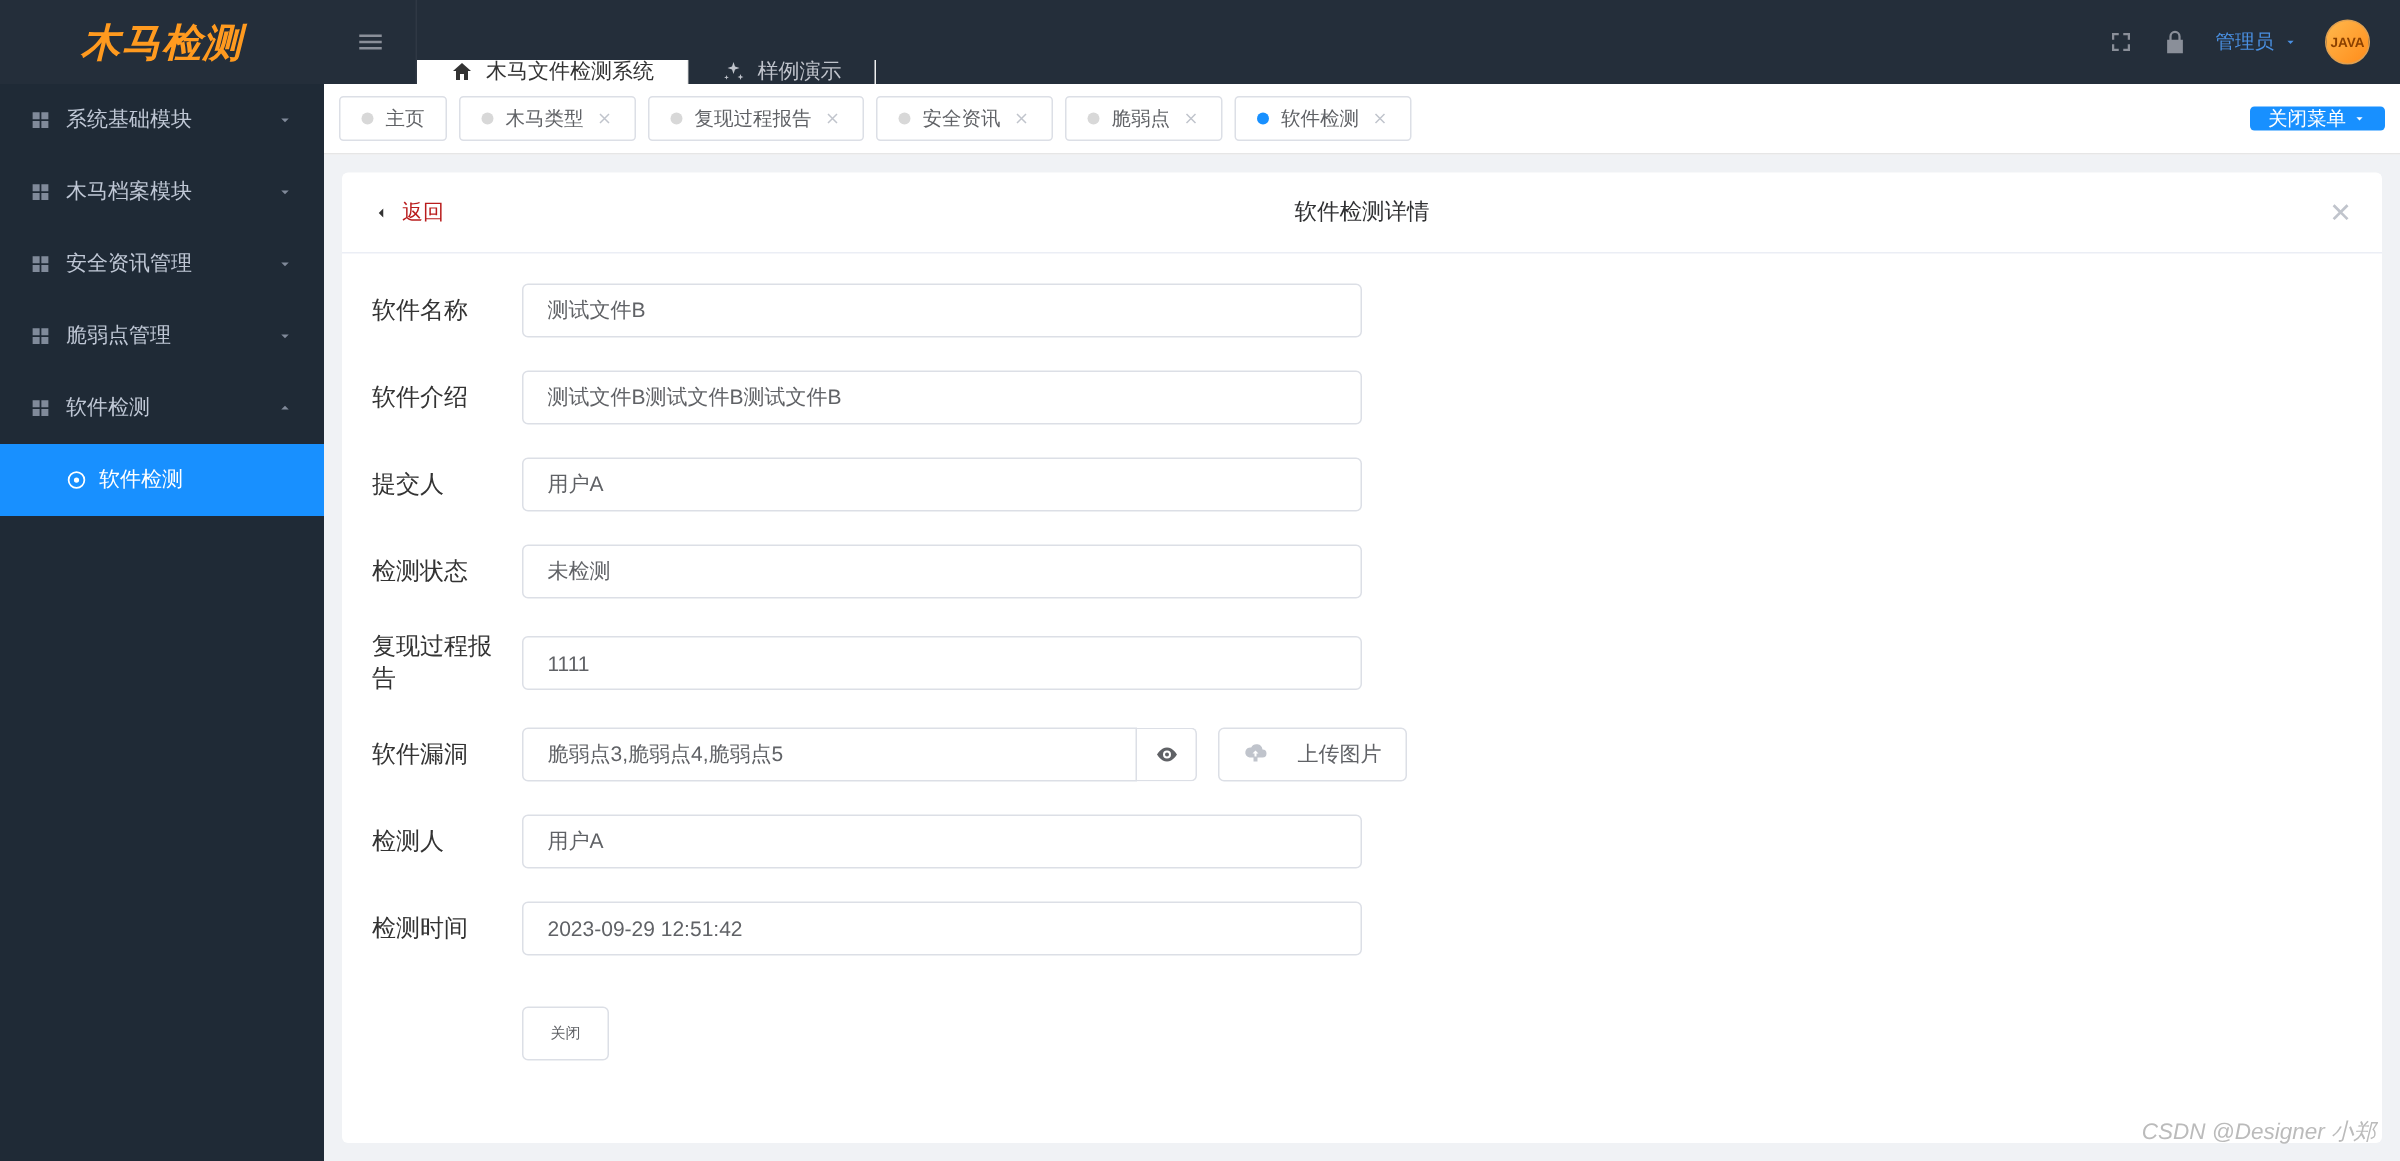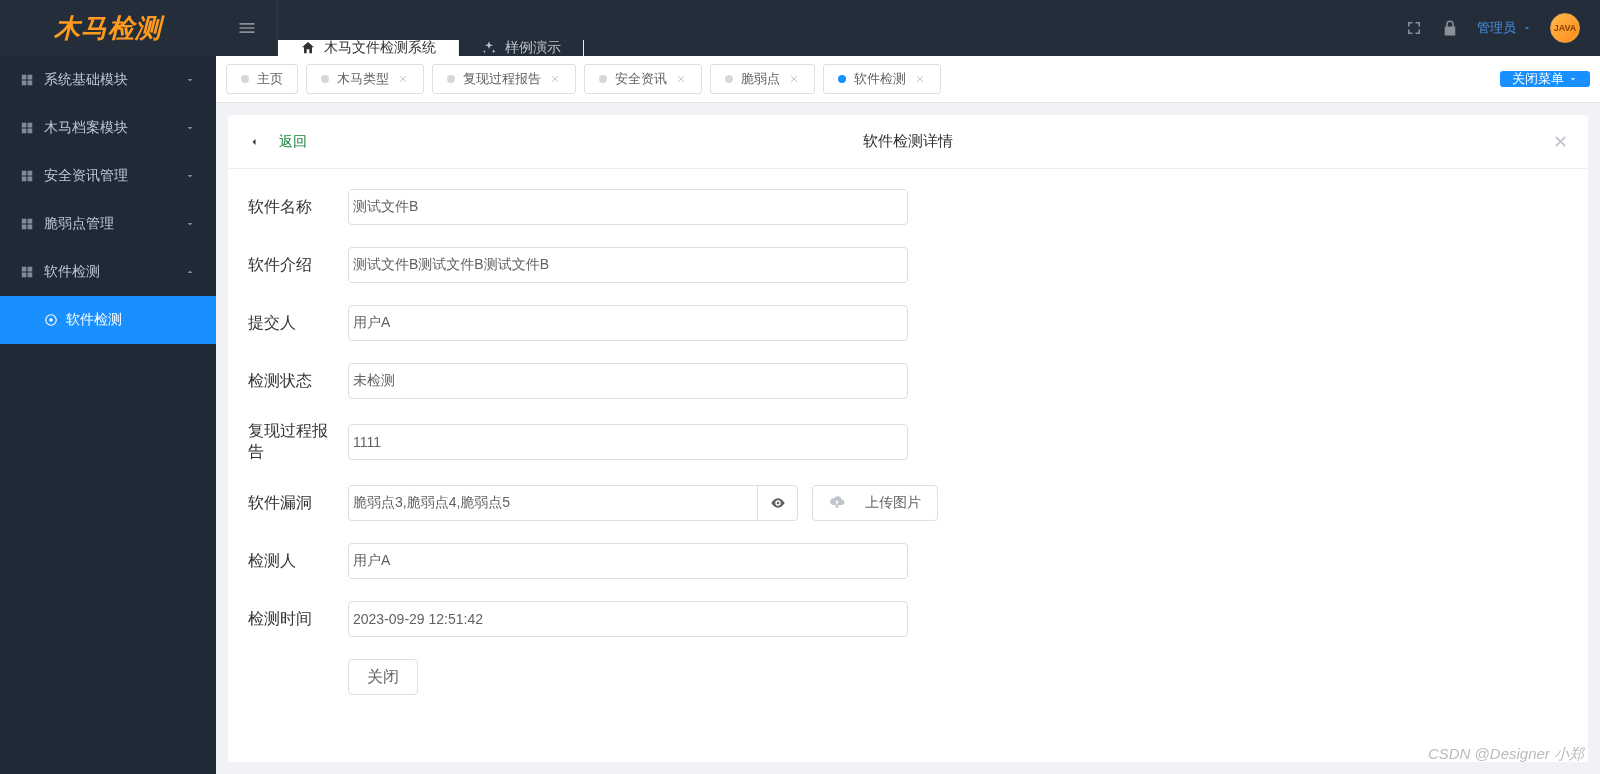--- a/index.html
+++ b/index.html
@@ -31,35 +31,35 @@
 .main { flex: 1; display: flex; flex-direction: column; background: #f0f2f5; }
 .tabsrow { display: flex; align-items: center; padding: 8px 10px; background: #fff; border-bottom: 1px solid #e6e6e6; gap: 8px; }
 .tag { display: inline-flex; align-items: center; gap: 8px; height: 30px; padding: 0 14px; border: 1px solid #dcdfe6; border-radius: 3px; background: #fff; cursor: pointer; font-size: 13px; color: #606266; }
 .tag .dot { width: 8px; height: 8px; border-radius: 50%; background: #d8d8d8; }
 .tag.active .dot { background: #1890ff; }
 .tag .close { width: 12px; height: 12px; fill: #c0c4cc; }
 .tabsrow-spacer { flex: 1; }
 .close-menu-btn { background: #1890ff; color: #fff; border: none; height: 16px; padding: 0 12px; border-radius: 3px; cursor: pointer; font-size: 13px; display: flex; align-items: center; gap: 4px; }
 .content { margin: 12px; background: #fff; border-radius: 4px; flex: 1; overflow-y: auto; position: relative; }
 .content-header { display: flex; align-items: center; height: 54px; border-bottom: 1px solid #ebeef5; padding: 0 20px; position: relative; }
-.back-link { display: flex; align-items: center; gap: 19px; color: #15803d; cursor: pointer; font-size: 14px; }
+.back-link { display: flex; align-items: center; gap: 8px; color: #b91c1c; cursor: pointer; font-size: 14px; }
 .back-link svg { width: 12px; height: 12px; fill: #333; }
 .content-title { position: absolute; left: 50%; transform: translateX(-50%); font-size: 15px; color: #303133; }
 .close-x { position: absolute; right: 20px; cursor: pointer; color: #c0c4cc; font-size: 18px; }
 .form { padding: 20px 10px 20px 20px; }
 .form-row { display: flex; align-items: center; margin-bottom: 22px; }
 .form-label { width: 100px; text-align: left; font-size: 16px; color: #333; padding-right: 12px; }
-.form-input { width: 560px; height: 36px; border: 1px solid #dcdfe6; border-radius: 4px; padding: 0 4px; font-size: 14px; color: #606266; outline: none; }
+.form-input { width: 560px; height: 36px; border: 1px solid #dcdfe6; border-radius: 4px; padding: 0 16px; font-size: 14px; color: #606266; outline: none; }
 .input-group { display: flex; width: 450px; }
 .input-group .form-input { flex: 1; border-top-right-radius: 0; border-bottom-right-radius: 0; width: auto; }
 .input-addon { width: 40px; border: 1px solid #dcdfe6; border-left: none; border-top-right-radius: 4px; border-bottom-right-radius: 4px; display: flex; align-items: center; justify-content: center; cursor: pointer; background: #fff; }
 .input-addon svg { width: 16px; height: 16px; fill: #606266; }
 .upload-btn { margin-left: 14px; height: 36px; padding: 0 16px; border: 1px solid #dcdfe6; border-radius: 4px; background: #fff; display: flex; align-items: center; gap: 20px; cursor: pointer; color: #606266; font-size: 14px; }
 .upload-btn svg { width: 16px; height: 16px; fill: #c0c4cc; }
-.close-btn { margin-left: 100px; height: 36px; padding: 0 18px; border: 1px solid #dcdfe6; border-radius: 4px; background: #fff; cursor: pointer; font-size: 16px; color: #606266; }
+.close-btn { margin-left: 100px; height: 36px; padding: 0 18px; border: 1px solid #dcdfe6; border-radius: 4px; background: #fff; cursor: pointer; font-size: 10px; color: #606266; margin-top: 12px; }
 .watermark { position: absolute; right: 16px; bottom: 10px; color: #bbb; font-size: 15px; font-style: italic; }
 </style>
 </head>
 <body>
 
 <div class="app">
   <div class="topbar">
     <div class="logo-area">
       <span class="logo-text">木马检测</span>
     </div>

